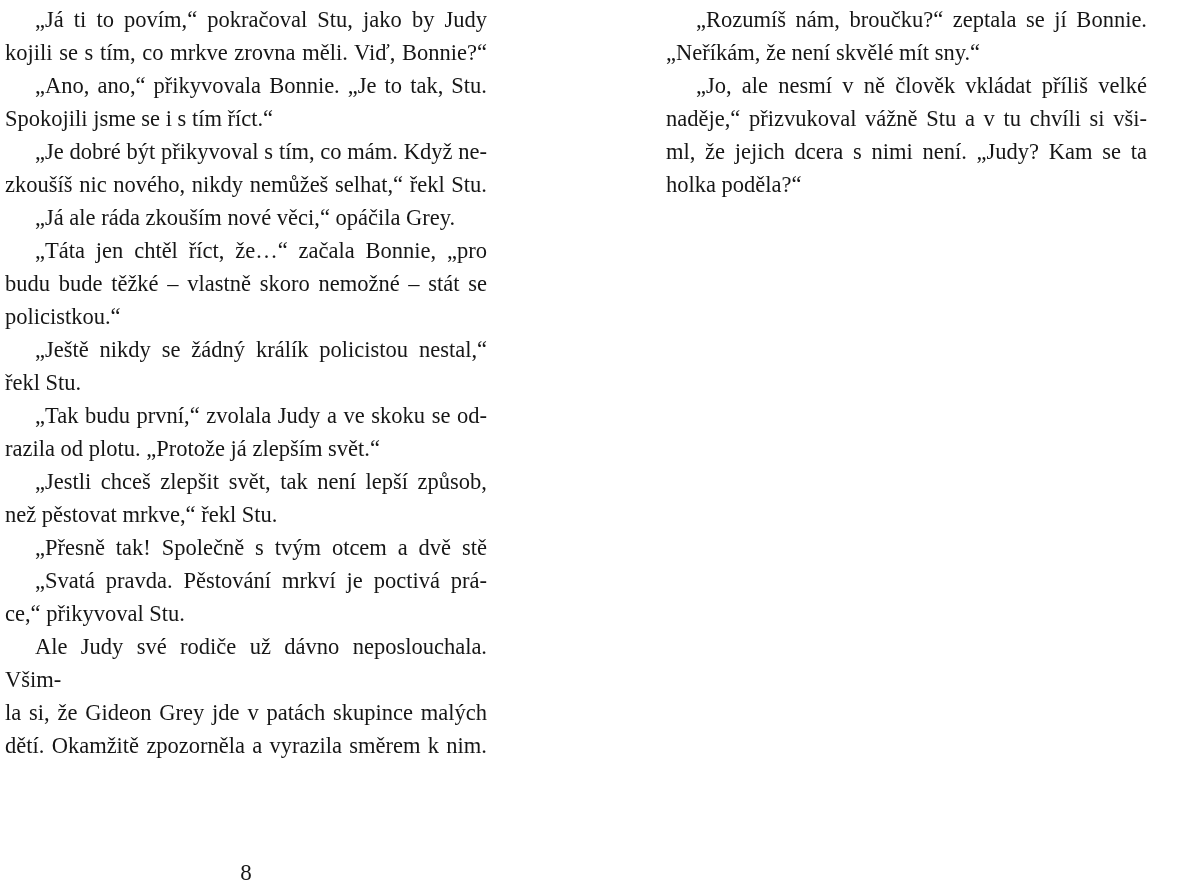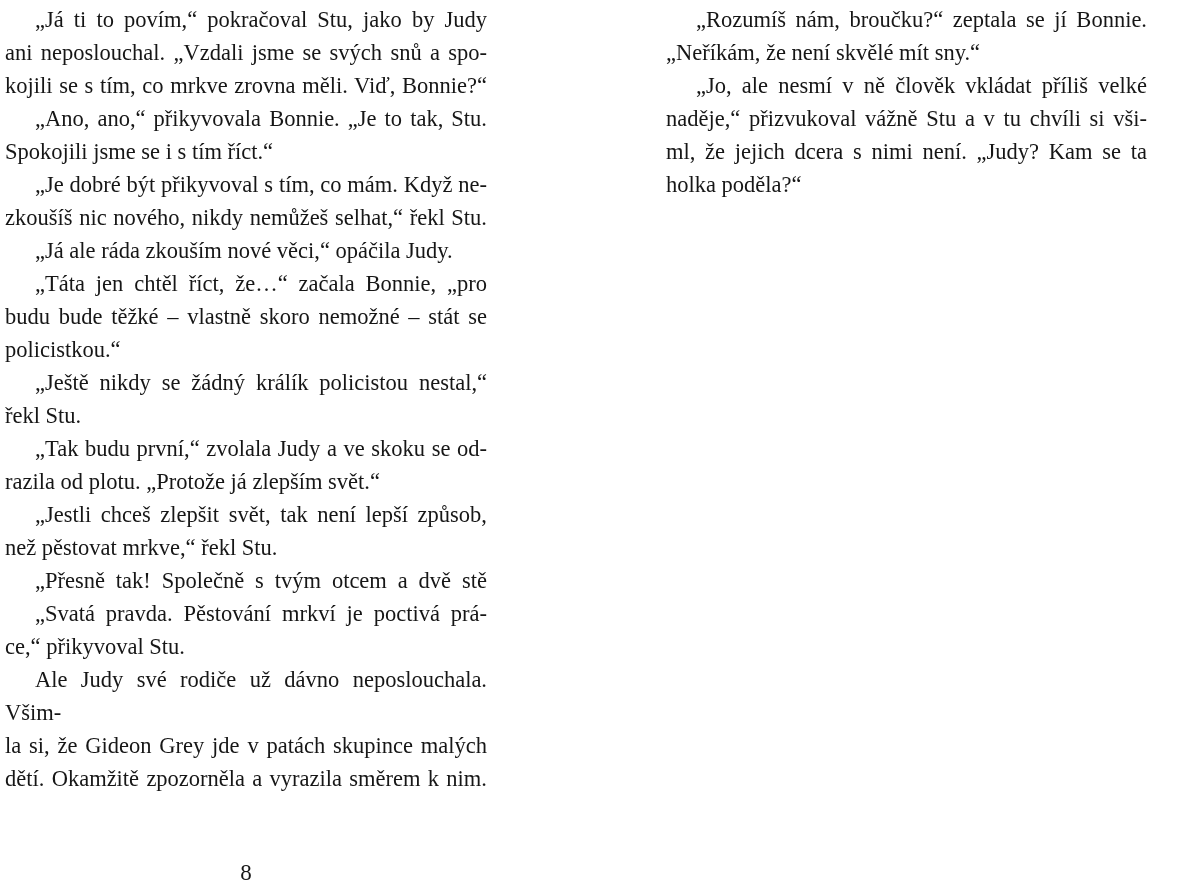--- a/index.html
+++ b/index.html
@@ -49,27 +49,26 @@
     font-family: "Liberation Serif", "DejaVu Serif", serif;
   }
 </style>
 </head>
 <body style="background: rgb(255, 255, 255);">
 
 <div class="spread" style="color: rgb(22, 22, 22);">
 
   <div class="text-column left">
       <div class="line justify indent">„Já ti to povím,“ pokračoval Stu, jako by Judy</div>
-      <div class="line justify">ani neposlouchal. „Vzdali jsme se svých snů a spo-</div>
       <div class="line justify">kojili se s tím, co mrkve zrovna měli. Viď, Bonnie?“</div>
       <div class="line justify indent">„Ano, ano,“ přikyvovala Bonnie. „Je to tak, Stu.</div>
       <div class="line">Spokojili jsme se i s tím říct.“</div>
       <div class="line justify indent">„Je dobré být přikyvoval s tím, co mám. Když ne-</div>
       <div class="line justify">zkoušíš nic nového, nikdy nemůžeš selhat,“ řekl Stu.</div>
-      <div class="line indent">„Já ale ráda zkouším nové věci,“ opáčila Judy.</div>
+      <div class="line indent">„Já ale ráda zkouším nové věci,“ opáčila Grey.</div>
       <div class="line justify indent">„Táta jen chtěl říct, že…“ začala Bonnie, „pro</div>
       <div class="line justify">budu bude těžké – vlastně skoro nemožné – stát se</div>
       <div class="line">policistkou.“</div>
       <div class="line justify indent">„Ještě nikdy se žádný králík policistou nestal,“</div>
       <div class="line">řekl Stu.</div>
       <div class="line justify indent">„Tak budu první,“ zvolala Judy a ve skoku se od-</div>
       <div class="line">razila od plotu. „Protože já zlepším svět.“</div>
       <div class="line justify indent">„Jestli chceš zlepšit svět, tak není lepší způsob,</div>
       <div class="line">než pěstovat mrkve,“ řekl Stu.</div>
       <div class="line justify indent">„Přesně tak! Společně s tvým otcem a dvě stě</div>

